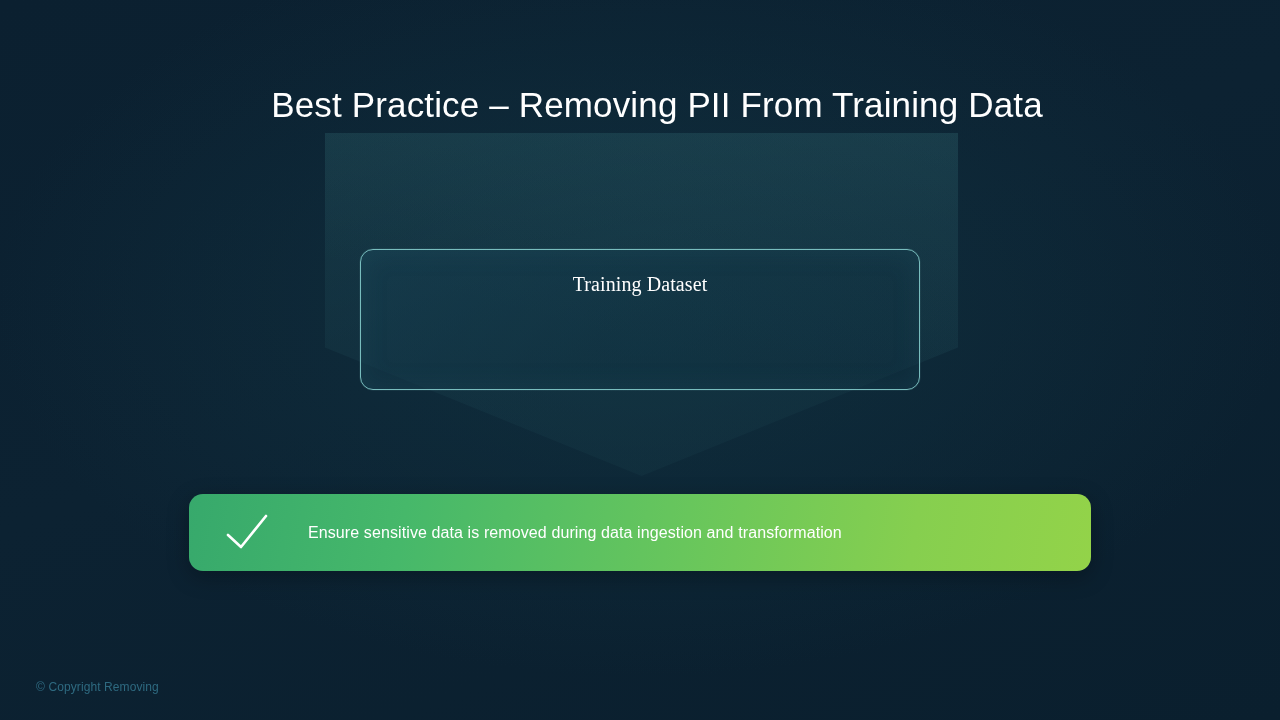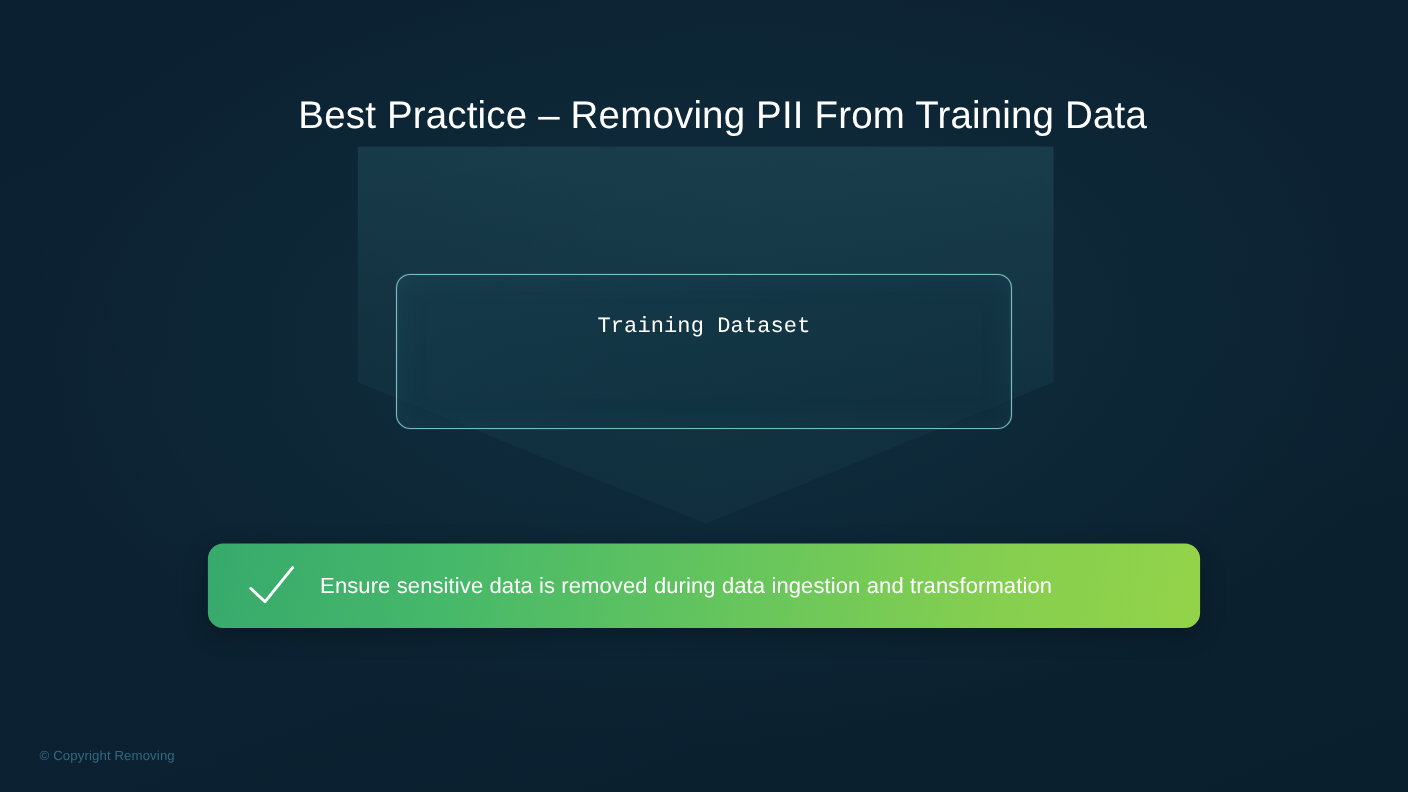--- a/index.html
+++ b/index.html
@@ -65,27 +65,27 @@
     box-sizing: border-box;
     border: 1px solid #78bdbe;
     border-radius: 13px;
     background: linear-gradient(150deg, rgba(22,62,80,0.58) 0%, rgba(17,52,68,0.50) 50%, rgba(14,46,62,0.42) 100%);
     box-shadow: 0 0 0 0.5px rgba(120,189,190,0.18), inset 0 0 26px rgba(40,96,110,0.22);
   }
   .dataset-card-label {
     position: absolute;
     left: 0;
     right: 0;
-    top: 35px;
+    top: 21px;
     text-align: center;
     color: #ffffff;
     font-size: 20px;
     font-weight: 400;
     line-height: 26px;
-    font-family: Liberation Mono, monospace;
+    font-family: Liberation Serif, serif;
     letter-spacing: 0.1px;
   }
 
   
   .advice-banner {
     position: absolute;
     left: 189px;
     top: 494px;
     width: 902px;
     height: 77px;
@@ -96,23 +96,23 @@
     box-shadow: 0 6px 22px rgba(0,0,0,0.28);
   }
   .check-icon {
     width: 54px;
     height: 54px;
     margin-left: 31px;
     flex: 0 0 auto;
     display: block;
   }
   .advice-text {
-    margin-left: 17px;
+    margin-left: 34px;
     color: #ffffff;
-    font-size: 20px;
+    font-size: 16px;
     font-weight: 400;
     line-height: 26px;
     letter-spacing: 0.1px;
     font-family: "Liberation Sans", sans-serif;
     white-space: nowrap;
   }
 
   
   .copyright {
     position: absolute;

